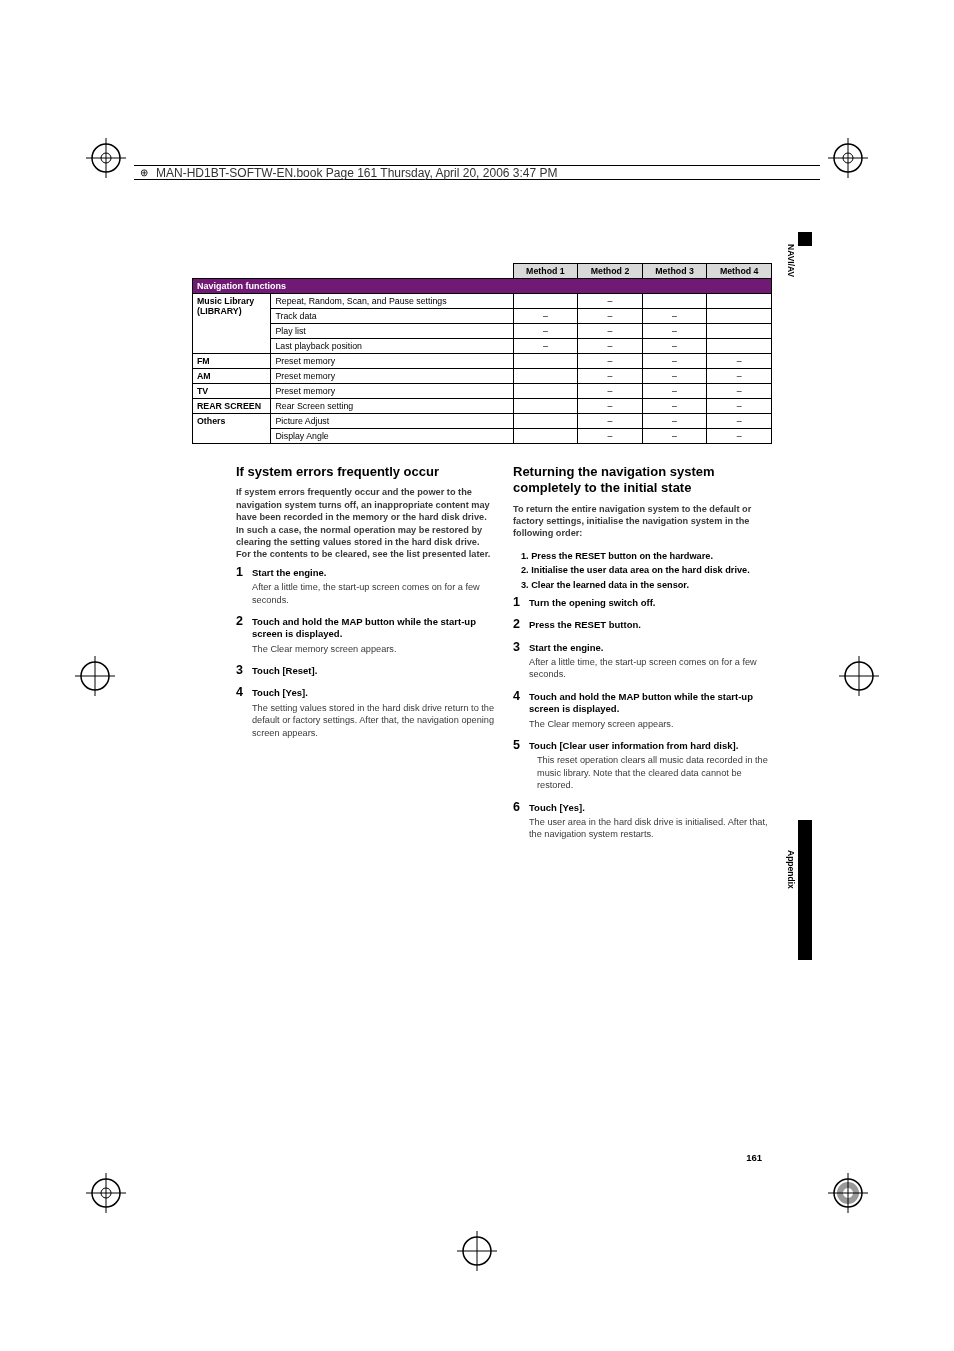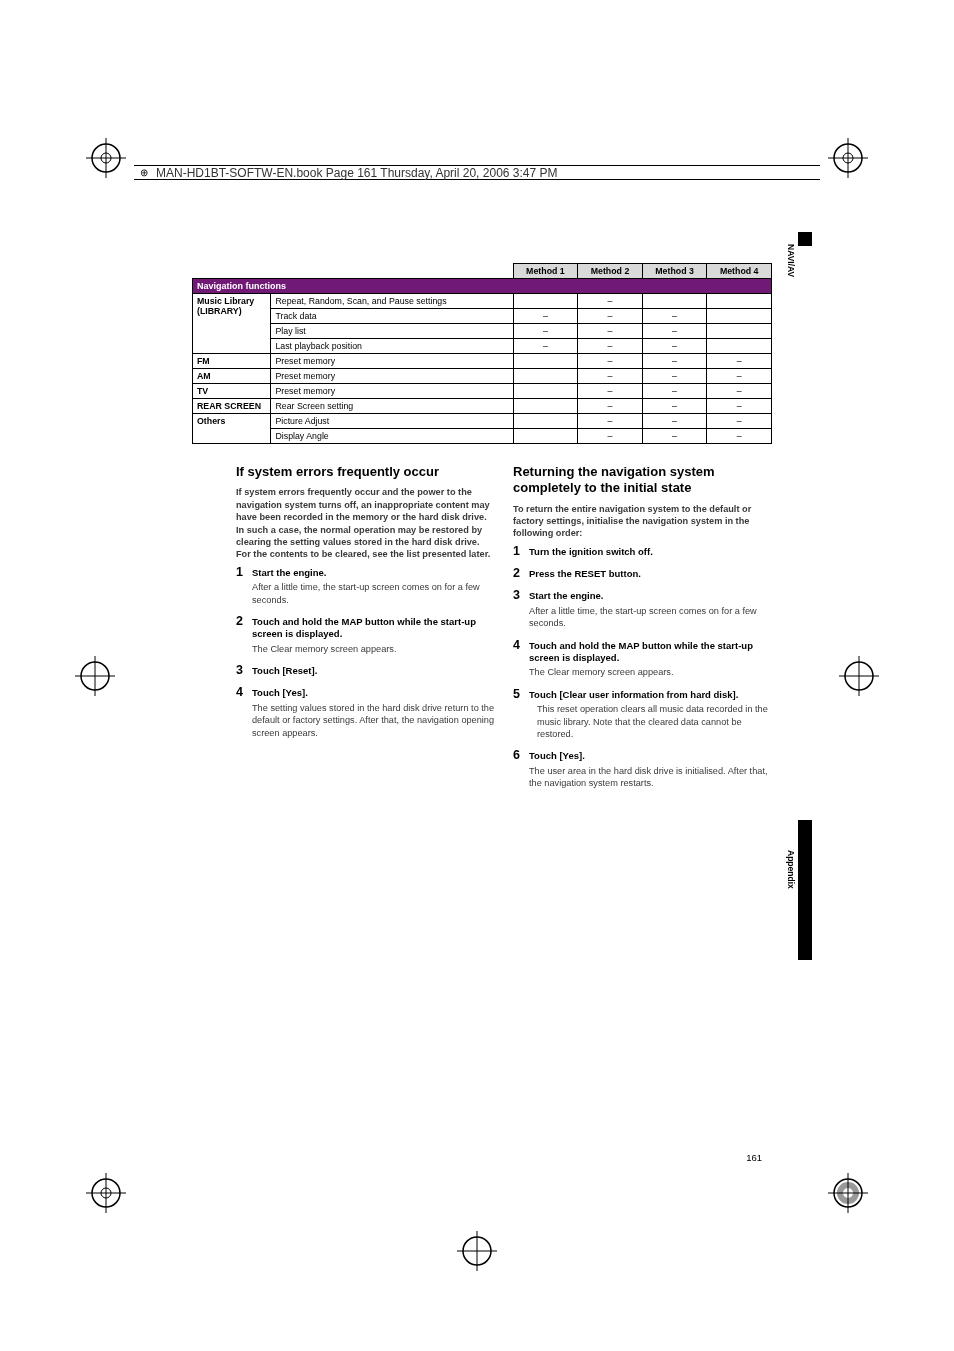--- a/index.html
+++ b/index.html
@@ -167,21 +167,21 @@
     padding-left: 12px;
     text-indent: -12px;
     margin-bottom: 2px;
   }
   
   .page-num {
     position: absolute;
     bottom: 188px;
     right: 192px;
     font-size: 9.5px;
-    font-weight: normal;
+    font-weight: bold;
   }
 </style>
 </head>
 <body>
 
 <div class="page">
 
   <div class="header-strip">
     <span class="phi">⊕</span>
     <span class="header-text">MAN-HD1BT-SOFTW-EN.book  Page 161  Thursday, April 20, 2006  3:47 PM</span>
@@ -351,24 +351,29 @@
               <span class="num">4</span>
               <div class="step-title">Touch [Yes].</div>
               <div class="step-body">The setting values stored in the hard disk drive return to the default or factory settings. After that, the navigation opening screen appears.</div>
             </li>
           </ol>
       </div>
 
       <div class="col">
         <h2 class="section">Returning the navigation system completely to the initial state</h2>
         <p class="body">To return the entire navigation system to the default or factory settings, initialise the navigation system in the following order:</p>
+        <ol class="sub-steps" id="right-substeps">
+            <li>1. Press the RESET button on the hardware.</li>
+            <li>2. Initialise the user data area on the hard disk drive.</li>
+            <li>3. Clear the learned data in the sensor.</li>
+          </ol>
         <ol class="num-steps" id="right-steps">
             <li>
               <span class="num">1</span>
-              <div class="step-title">Turn the ignition switch off.</div>
+              <div class="step-title">Turn the opening switch off.</div>
             </li>
             <li>
               <span class="num">2</span>
               <div class="step-title">Press the RESET button.</div>
             </li>
             <li>
               <span class="num">3</span>
               <div class="step-title">Start the engine.</div>
               <div class="step-body">After a little time, the start-up screen comes on for a few seconds.</div>
             </li>

